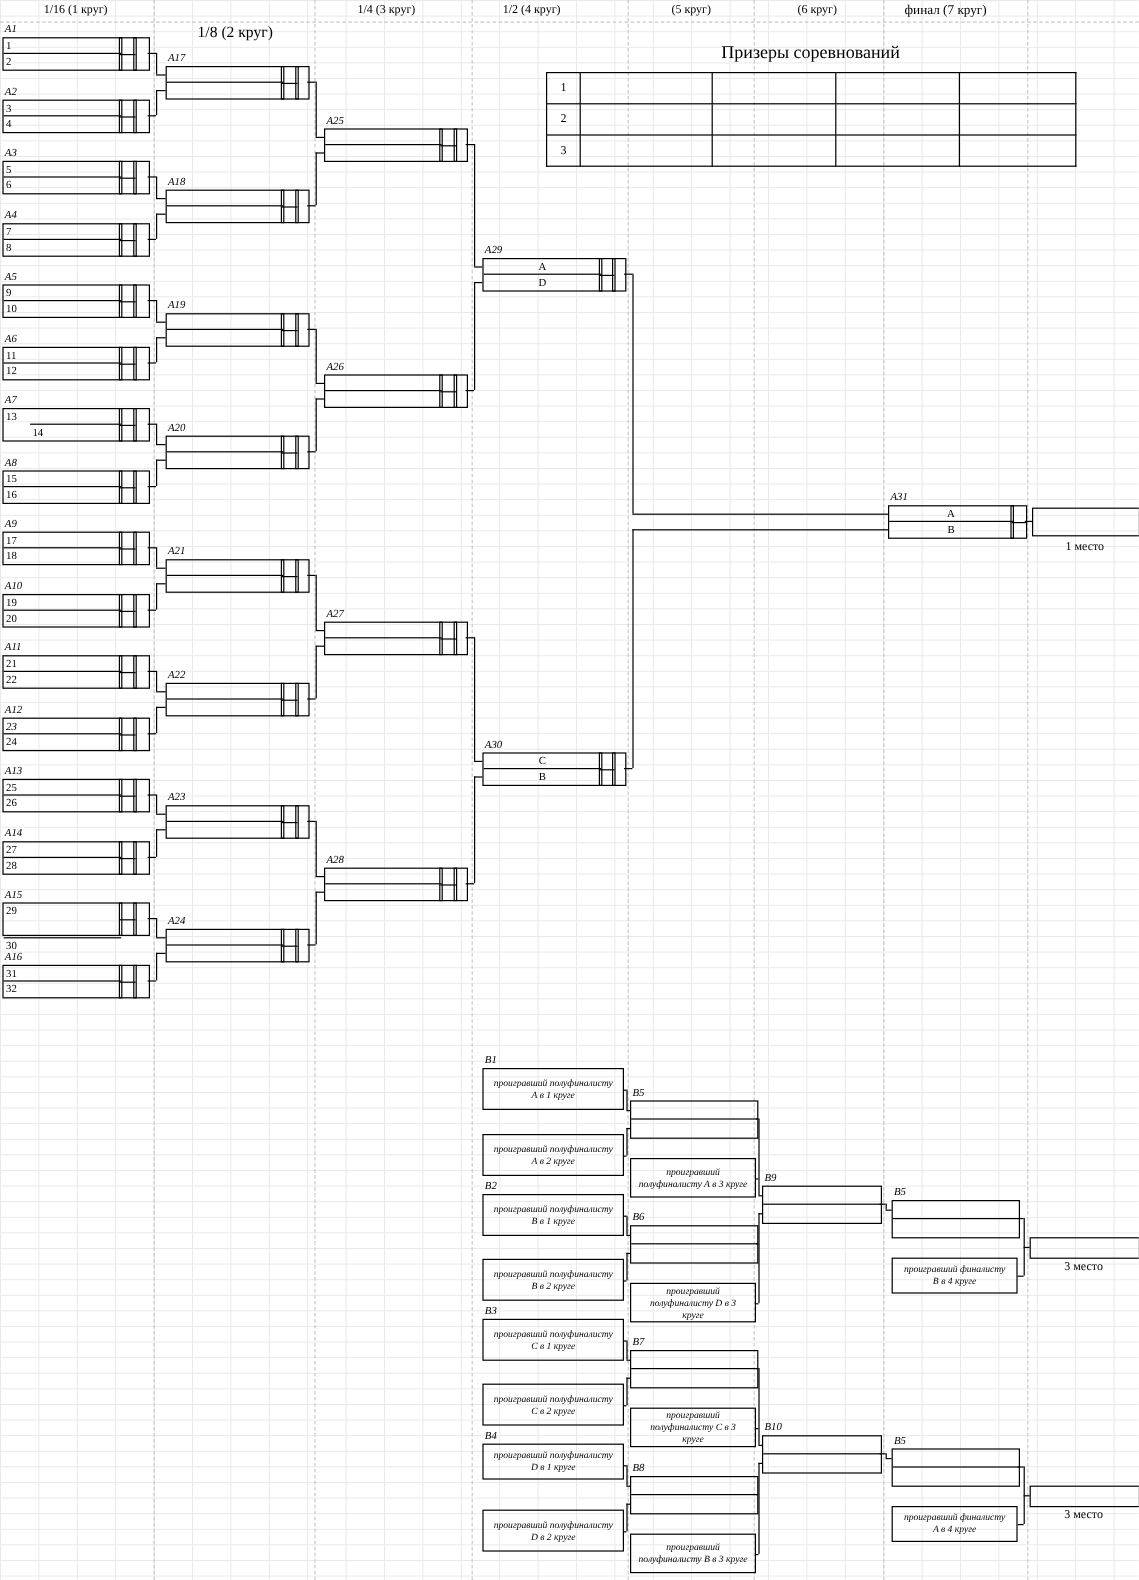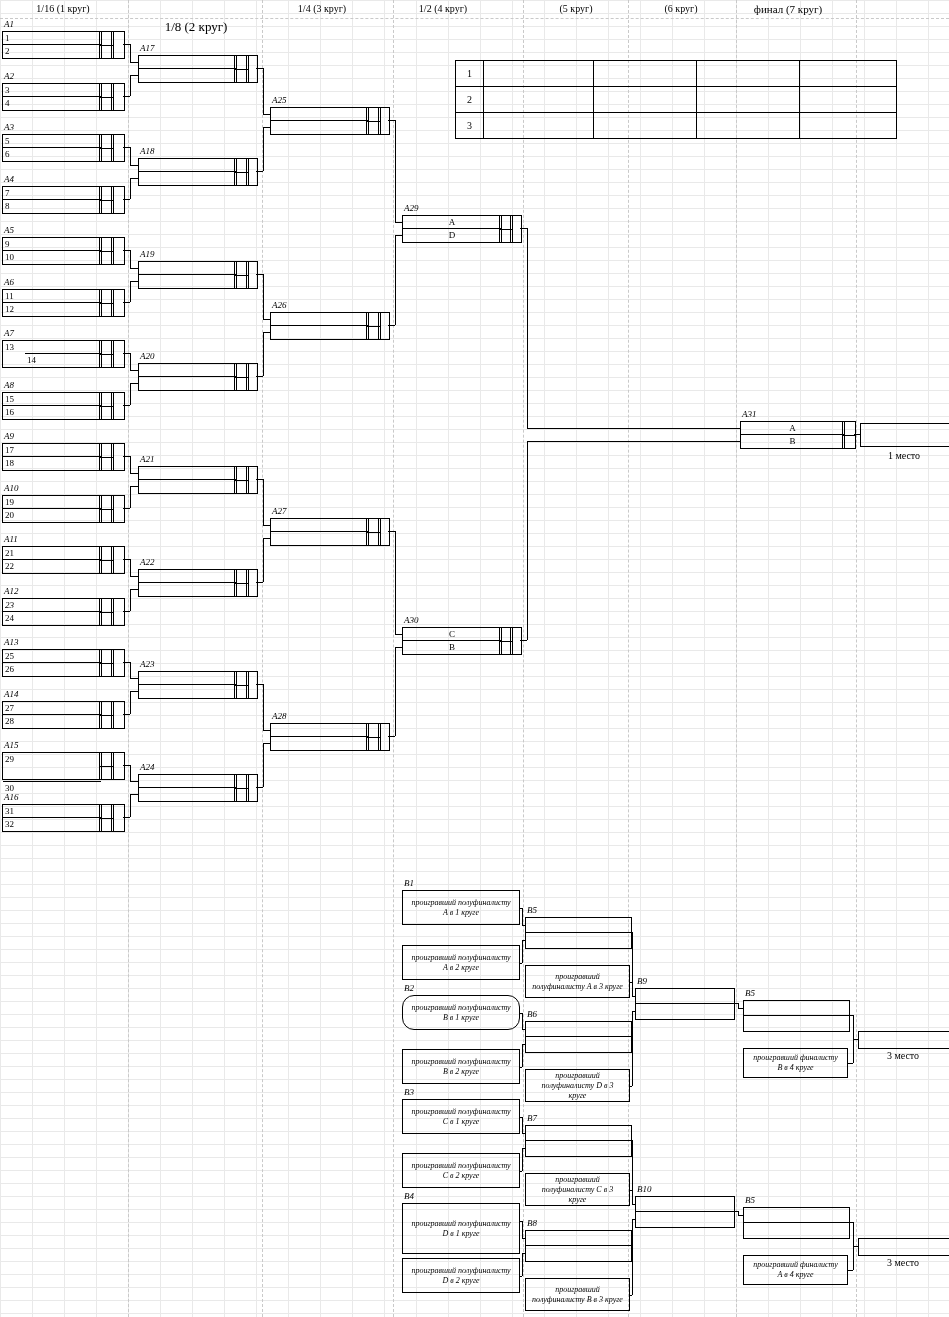--- a/index.html
+++ b/index.html
@@ -45,20 +45,21 @@
 
   <div class="pbh" style="top:18px;"></div>
   <div class="pbv" style="left:128px;"></div>
   <div class="pbv" style="left:262px;"></div>
   <div class="pbv" style="left:393px;"></div>
   <div class="pbv" style="left:523px;"></div>
   <div class="pbv" style="left:628px;"></div>
   <div class="pbv" style="left:736px;"></div>
   <div class="pbv" style="left:856px;"></div>
 
+  <div class="ptitle" style="left:455px;top:36px;width:441px;">Призеры соревнований</div>
   <table class="prize">
     <colgroup>
       <col style="width:28px">
         <col style="width:110px">
         <col style="width:103px">
         <col style="width:103px">
         <col style="width:97px">
     </colgroup>
     <tbody>
     <tr style="height:26px">
@@ -453,27 +454,27 @@
     <div class="ln" style="left: 520px; top: 640px; width: 7px; height: 1px;"></div>
     <div class="ln" style="left: 527px; top: 440.5px; width: 1px; height: 199.5px;"></div>
     <div class="ln" style="left: 527px; top: 440.5px; width: 213px; height: 1px;"></div>
     <div class="ln" style="left: 854px; top: 434px; width: 6px; height: 1px;"></div>
     <div class="place-box" style="left: 860px; top: 423px; width: 88px; height: 22px;"></div>
     <div class="place-lbl" style="left: 860px; top: 450px; width: 88px;">1 место</div>
     <div class="mlabel" style="left: 404px; top: 878px;">B1</div>
     <div class="cbox" style="left: 402px; top: 890px; width: 118px; height: 35px;">проигравший полуфиналисту A в 1 круге</div>
     <div class="cbox" style="left: 402px; top: 945px; width: 118px; height: 35px;">проигравший полуфиналисту A в 2 круге</div>
     <div class="mlabel" style="left: 404px; top: 983px;">B2</div>
-    <div class="cbox" style="left: 402px; top: 995px; width: 118px; height: 35px; border-radius: 12px;">проигравший полуфиналисту B в 1 круге</div>
+    <div class="cbox" style="left: 402px; top: 995px; width: 118px; height: 35px;">проигравший полуфиналисту B в 1 круге</div>
     <div class="cbox" style="left: 402px; top: 1049px; width: 118px; height: 35px;">проигравший полуфиналисту B в 2 круге</div>
     <div class="mlabel" style="left: 404px; top: 1087px;">B3</div>
     <div class="cbox" style="left: 402px; top: 1099px; width: 118px; height: 35px;">проигравший полуфиналисту C в 1 круге</div>
     <div class="cbox" style="left: 402px; top: 1153px; width: 118px; height: 35px;">проигравший полуфиналисту C в 2 круге</div>
     <div class="mlabel" style="left: 404px; top: 1191px;">B4</div>
-    <div class="cbox" style="left: 402px; top: 1203px; width: 118px; height: 51px;">проигравший полуфиналисту D в 1 круге</div>
+    <div class="cbox" style="left: 402px; top: 1203px; width: 118px; height: 30px;">проигравший полуфиналисту D в 1 круге</div>
     <div class="cbox" style="left: 402px; top: 1258px; width: 118px; height: 35px;">проигравший полуфиналисту D в 2 круге</div>
     <div class="mlabel" style="left: 527px; top: 905px;">B5</div>
     <div class="mbox" style="left: 525px; top: 917px; width: 105px; height: 30px;">
       <div class="mrow" style="top: 0px; height: 14px; line-height: 14px;"></div>
       <div class="mrow rb" style="top: 14px; height: 15px; line-height: 14px;"></div>
     </div>
     <div class="cbox" style="left: 525px; top: 965px; width: 105px; height: 33px;">проигравший полуфиналисту A в 3 круге</div>
     <div class="mlabel" style="left: 527px; top: 1009px;">B6</div>
     <div class="mbox" style="left: 525px; top: 1021px; width: 105px; height: 30px;">
       <div class="mrow" style="top: 0px; height: 14px; line-height: 14px;"></div>

